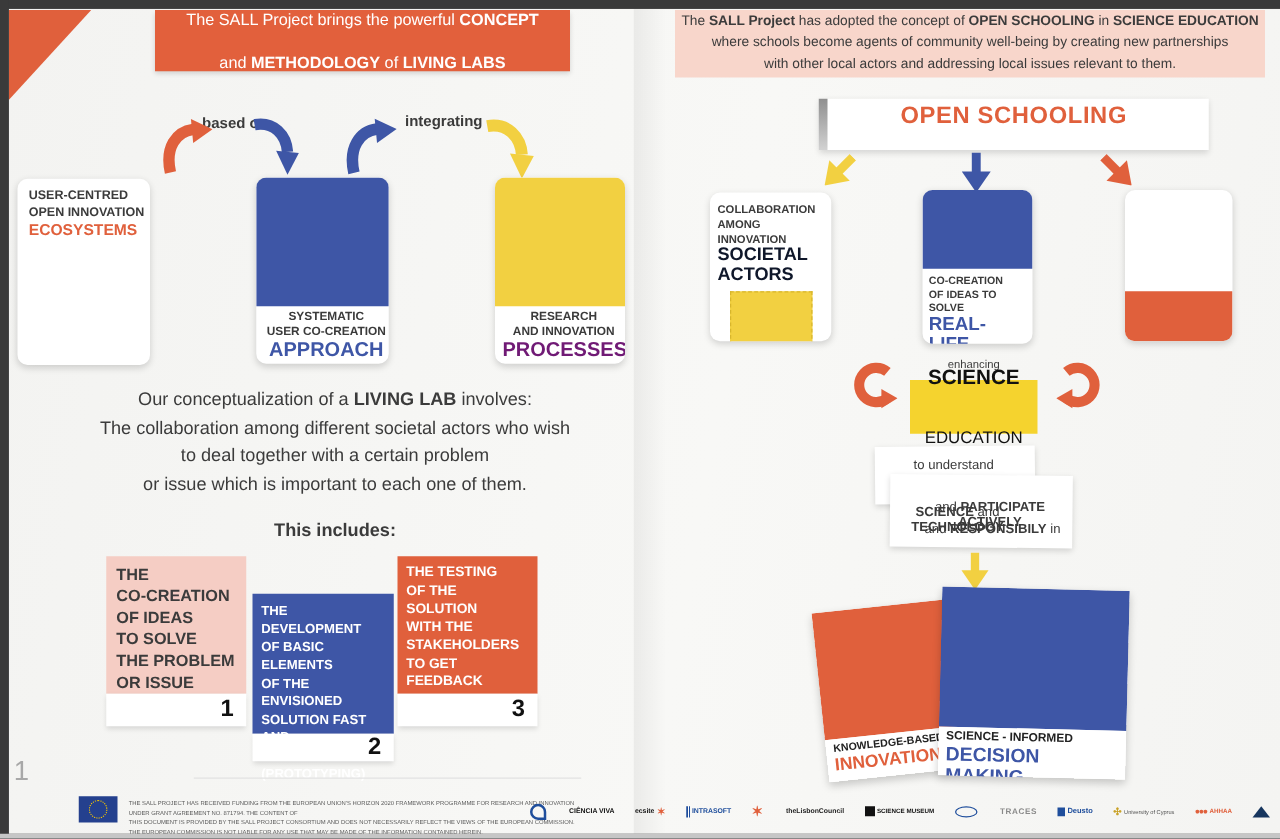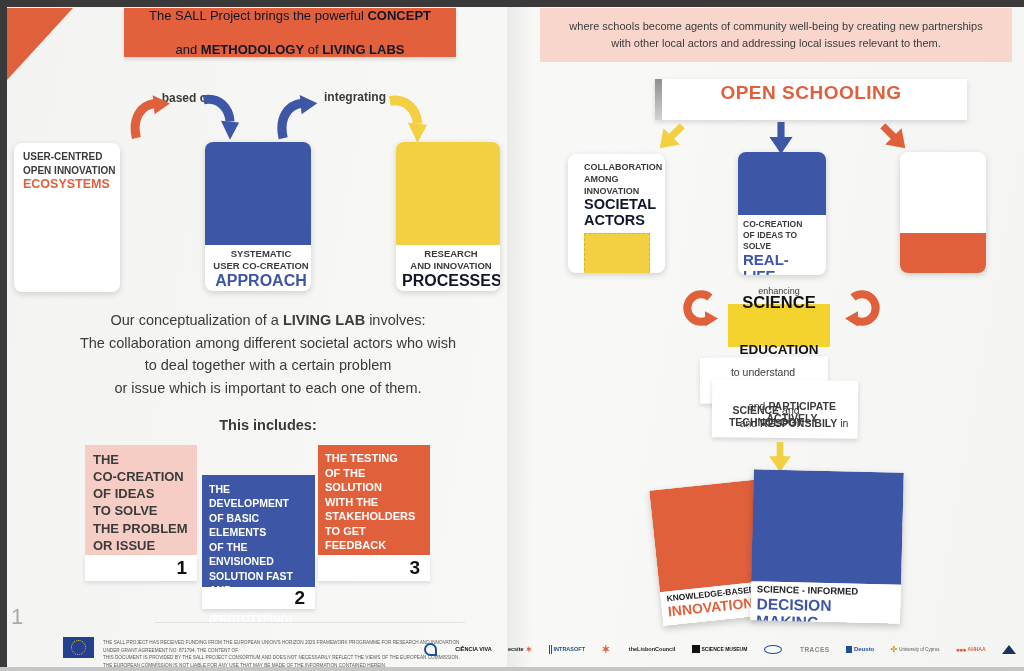--- a/index.html
+++ b/index.html
@@ -9,21 +9,21 @@
   .page{left:7px;top:7px;width:1017px;height:660px;
         background:linear-gradient(100deg,#f3f3f1 0%,#f8f8f6 55%,#f4f4f2 100%);}
   .fold{left:500px;top:0;width:26px;height:660px;
         background:linear-gradient(to right, rgba(0,0,0,0.055), rgba(0,0,0,0));}
   .bottombar{left:0;top:667px;width:1024px;height:4px;background:#c6c6c6;}
   .b{font-weight:bold;}
   .prel{white-space:pre-line;}
   .card{background:#fff;border-radius:8px;box-shadow:0 2px 6px rgba(0,0,0,.16);}
   .tri{width:66px;height:72px;background:#e0603c;clip-path:polygon(0 0,100% 0,0 100%);}
   
-  .lbanner{left:117px;top:1px;width:332px;height:49px;background:#e2603c;color:#0f172a;
+  .lbanner{left:117px;top:1px;width:332px;height:49px;background:#e2603c;color:#ffffff;
            display:flex;flex-direction:column;justify-content:center;gap:19px;
            font-size:13px;text-align:center;box-shadow:0 2px 4px rgba(0,0,0,.15);}
   .alabel{font-size:12px;font-weight:bold;text-align:center;}
   
   .eco-card{left:7px;top:136px;width:106px;height:149px;padding-top:7px;box-sizing:border-box;}
   .eco-l12{font-size:10px;font-weight:bold;padding-left:9px;line-height:1.35;}
   .eco-l3{font-size:12.5px;font-weight:bold;color:#e0603c;padding-left:9px;line-height:1.2;}
   .stamp{position:absolute;left:10px;top:52px;width:84px;height:88px;background:#fff;
          border:2px dashed #c4c4c4;box-sizing:border-box;padding:3px;}
   .stamp-in{width:100%;height:100%;
@@ -71,21 +71,21 @@
   .soc-square{margin:4px auto 0 auto;width:66px;height:48px;background:#f2d041;
               border:1px dashed #d8b62c;box-sizing:border-box;}
   .rl-black{font-size:8.5px;font-weight:bold;line-height:1.3;}
   .rl-accent{font-size:15px;font-weight:bold;color:#3e56a6;line-height:1.05;}
   .dev-accent{font-size:9.5px;font-weight:bold;color:#e0603c;line-height:1.2;}
   .dev-black{font-size:8.5px;font-weight:bold;line-height:1.4;}
   .encl{font-size:9px;text-align:center;}
   .sciedu{left:721px;top:297px;width:102px;height:43px;background:#f5d32e;color:#111;
           display:flex;flex-direction:column;align-items:center;justify-content:center;}
   .sciedu .l1{font-size:16.5px;font-weight:bold;line-height:1.05;}
-  .sciedu .l2{font-size:13.5px;font-weight:bold;line-height:1.05;margin-top:31px;}
+  .sciedu .l2{font-size:13.5px;font-weight:normal;line-height:1.05;margin-top:31px;}
   .ubox{background:#fff;box-shadow:0 2px 5px rgba(0,0,0,.15);}
   .uline{font-size:10.5px;text-align:center;}
   .outcard{box-sizing:border-box;overflow:hidden;box-shadow:0 3px 7px rgba(0,0,0,.2);}
   .outstrip{background:#fff;padding:2px 6px;box-sizing:border-box;}
   .out-top{font-size:8.5px;font-weight:bold;color:#222;line-height:1.25;}
   .out-main-o{font-size:14px;font-weight:bold;color:#e0603c;line-height:1.1;}
   .out-top2{font-size:9.5px;font-weight:bold;color:#222;line-height:1.25;}
   .out-main-b{font-size:15.5px;font-weight:bold;color:#3e56a6;line-height:1.1;}
 </style>
 </head>
@@ -133,21 +133,21 @@
       <div class="mid-s">USER CO-CREATION</div>
       <div class="mid-big" style="color:#3e56a6;">APPROACH</div>
     </div>
   </div>
 
   <div class="abs mid-card" style="left:389px;top:135px;width:104px;">
     <div class="mid-fill" style="background:#f2d041;"></div>
     <div class="mid-txt">
       <div class="mid-s">RESEARCH</div>
       <div class="mid-s">AND INNOVATION</div>
-      <div class="mid-big" style="color:#0f172a;">PROCESSES</div>
+      <div class="mid-big" style="color:#701a75;">PROCESSES</div>
     </div>
   </div>
 
   <div class="abs para">
     <div><span>Our conceptualization of a </span><span class="b">LIVING LAB</span><span> involves:</span></div>
     <div>The collaboration among different societal actors who wish</div>
     <div>to deal together with a certain problem</div>
     <div>or issue which is important to each one of them.</div>
   </div>
   <div class="abs includes">This includes:</div>
@@ -177,20 +177,21 @@
 STAKEHOLDERS
 TO GET FEEDBACK
 AND FINALISE
 OR IMPROVE IT</div>
     <div class="step-num" style="height:26px;line-height:26px;">3</div>
   </div>
 
   <div class="abs fold"></div>
 
   <div class="abs rbanner">
+    <div><span>The </span><span class="b">SALL Project</span><span> has adopted the concept of </span><span class="b">OPEN SCHOOLING</span><span> in </span><span class="b">SCIENCE EDUCATION</span></div>
     <div>where schools become agents of community well-being by creating new partnerships</div>
     <div>with other local actors and addressing local issues relevant to them.</div>
   </div>
 
   <div class="abs osbox">
     <div class="ostitle">OPEN SCHOOLING</div>
   </div>
   <div class="abs osbar"></div>
 
   <svg class="abs" style="left:650px;top:114px;transform:rotate(45deg);" width="28" height="32" viewBox="0 0 26 36">
@@ -199,21 +200,21 @@
   </svg>
   <svg class="abs" style="left:761px;top:115px;" width="26" height="32" viewBox="0 0 26 36">
     <rect x="9" y="0" width="8" height="19" fill="#3e56a6"></rect>
       <polygon points="0,17 26,17 13,36" fill="#3e56a6"></polygon>
   </svg>
   <svg class="abs" style="left:873px;top:114px;transform:rotate(-45deg);" width="28" height="32" viewBox="0 0 26 36">
     <rect x="9" y="0" width="8" height="19" fill="#e0603c"></rect>
       <polygon points="0,17 26,17 13,36" fill="#e0603c"></polygon>
   </svg>
 
-  <div class="abs rcard" style="left:561px;top:147px;width:97px;height:119px;padding:7px 16px;">
+  <div class="abs rcard" style="left:561px;top:147px;width:97px;height:119px;padding:7px 6px;">
     <div class="soc-black">COLLABORATION</div>
     <div class="soc-black">AMONG INNOVATION</div>
     <div class="soc-accent">SOCIETAL</div>
     <div class="soc-accent">ACTORS</div>
     <div class="soc-square"></div>
   </div>
 
   <div class="abs rcard" style="left:731px;top:145px;width:88px;height:123px;">
     <div style="width:100%;height:63px;background:#3e56a6;"></div>
     <div style="padding:4px 5px 0 5px;">

